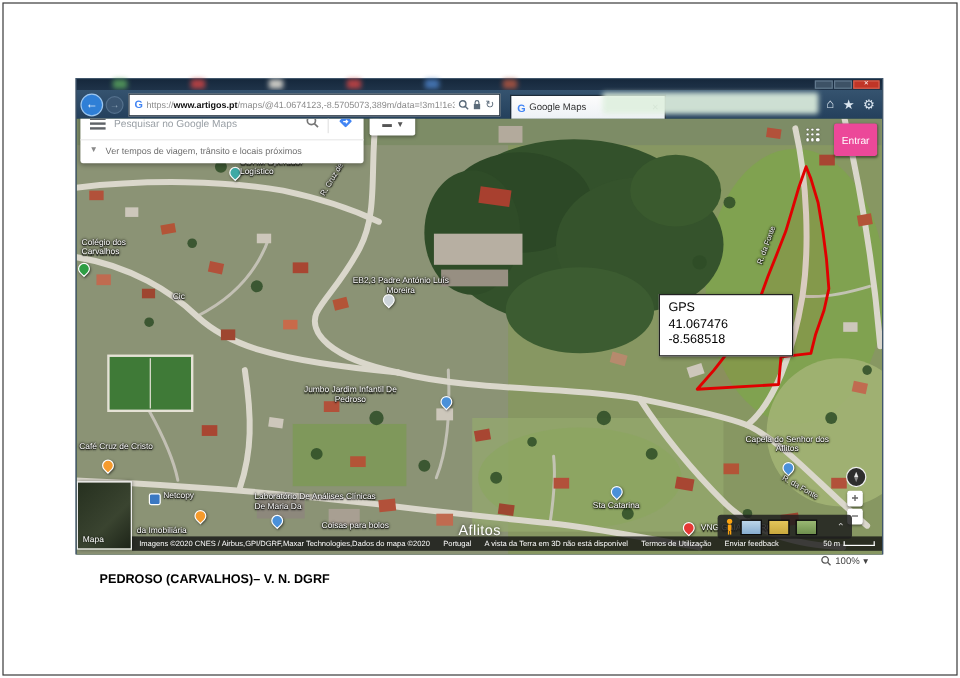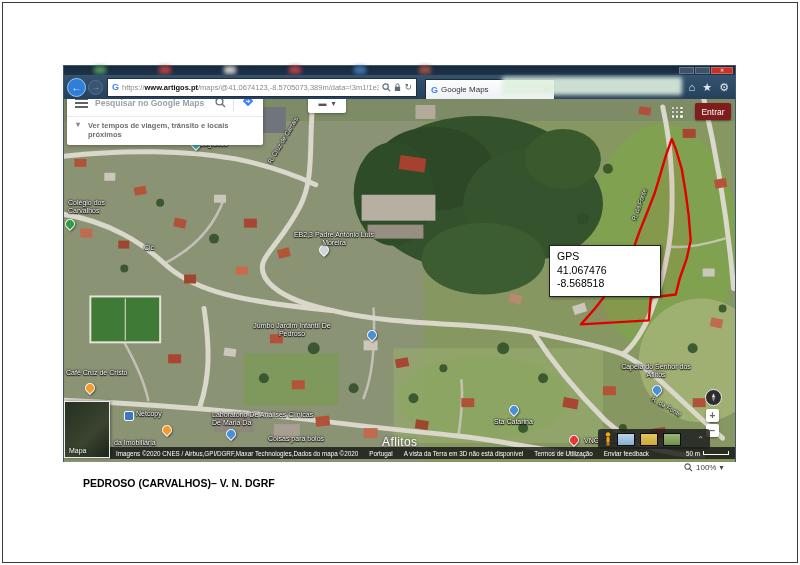--- a/index.html
+++ b/index.html
@@ -45,36 +45,36 @@
   .center{text-align:center;}
   .street{font-size:6.4px;color:#f2f2f2;transform-origin:0 0;white-space:nowrap;}
 
   .pin{position:absolute;width:8px;height:8px;border-radius:50% 50% 50% 0;
     transform:rotate(-45deg);border:1px solid #fff;box-shadow:0 1px 2px rgba(0,0,0,.55);z-index:3;}
   .pin-red{background:#e53935}.pin-orange{background:#f59b2d}.pin-blue{background:#4a90d9}
   .pin-teal{background:#3fa9a5}.pin-green{background:#2e9e44}.pin-grey{background:#cdd4da}
   .sq-icon{position:absolute;width:8px;height:8px;border-radius:2px;background:#3b78c2;border:1px solid #fff;z-index:3;}
 
   
-  .search-panel{position:absolute;left:3px;top:24px;width:196px;background:#fff;z-index:8;
-    box-shadow:0 1px 4px rgba(0,0,0,.35);border-radius:2px;font-weight:bold;}
+  .search-panel{position:absolute;left:3px;top:24px;width:236px;background:#fff;z-index:8;
+    box-shadow:0 1px 4px rgba(0,0,0,.35);border-radius:2px;}
   .panel-row1{height:26px;display:flex;align-items:center;padding:0 8px;gap:7px;}
   .hamburger{width:13px;flex:none;}
   .hamburger i{display:block;height:2px;background:#5f6368;margin:2px 0;}
   .ph-text{color:#9aa0a6;font-size:8.5px;flex:1;}
   .vdiv{width:1px;height:16px;background:#e3e3e3;flex:none;}
   .panel-div{border-top:1px solid #e9e9e9;}
   .panel-row2{padding:4px 9px 6px;display:flex;gap:8px;color:#6e6e6e;font-size:7.5px;align-items:flex-start;}
   .chev{color:#8a8a8a;font-size:8px;line-height:1;flex:none;}
 
   .mini-box{position:absolute;left:244px;top:28px;width:38px;height:19px;background:#fff;z-index:8;
     box-shadow:0 1px 3px rgba(0,0,0,.35);display:flex;align-items:center;justify-content:center;gap:5px;
     font-size:8px;color:#555;border-radius:2px;}
 
-  .entrar{position:absolute;left:631px;top:4px;width:36px;height:17px;background:#7f1d1d;color:#fff;
+  .entrar{position:absolute;left:631px;top:4px;width:36px;height:27px;background:#ec4899;color:#fff;
     font-size:8.5px;display:flex;align-items:center;justify-content:center;border-radius:2px;
     box-shadow:0 1px 2px rgba(0,0,0,.45);z-index:6;}
   .apps-grid{position:absolute;left:608px;top:8px;width:11px;height:11px;display:grid;
     grid-template-columns:repeat(3,1fr);gap:1.5px;z-index:6;}
   .apps-grid i{width:2.2px;height:2.2px;background:#fff;border-radius:50%;box-shadow:0 0 1px rgba(0,0,0,.7);}
 
   .gps-box{position:absolute;left:485px;top:146px;width:96px;background:#fff;border:1px solid #222;
     padding:4px 7px 5px;font-size:10.5px;line-height:1.3;color:#000;z-index:7;
     box-shadow:1px 1px 3px rgba(0,0,0,.4);}
 

